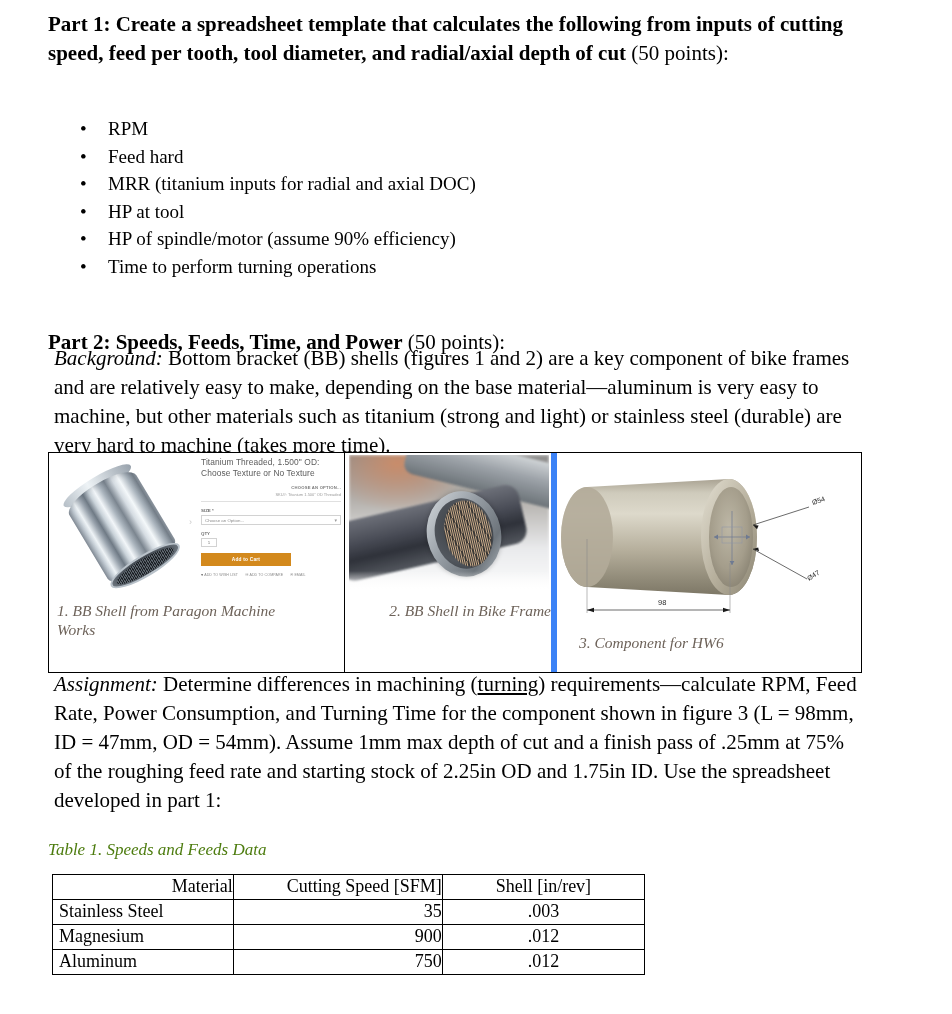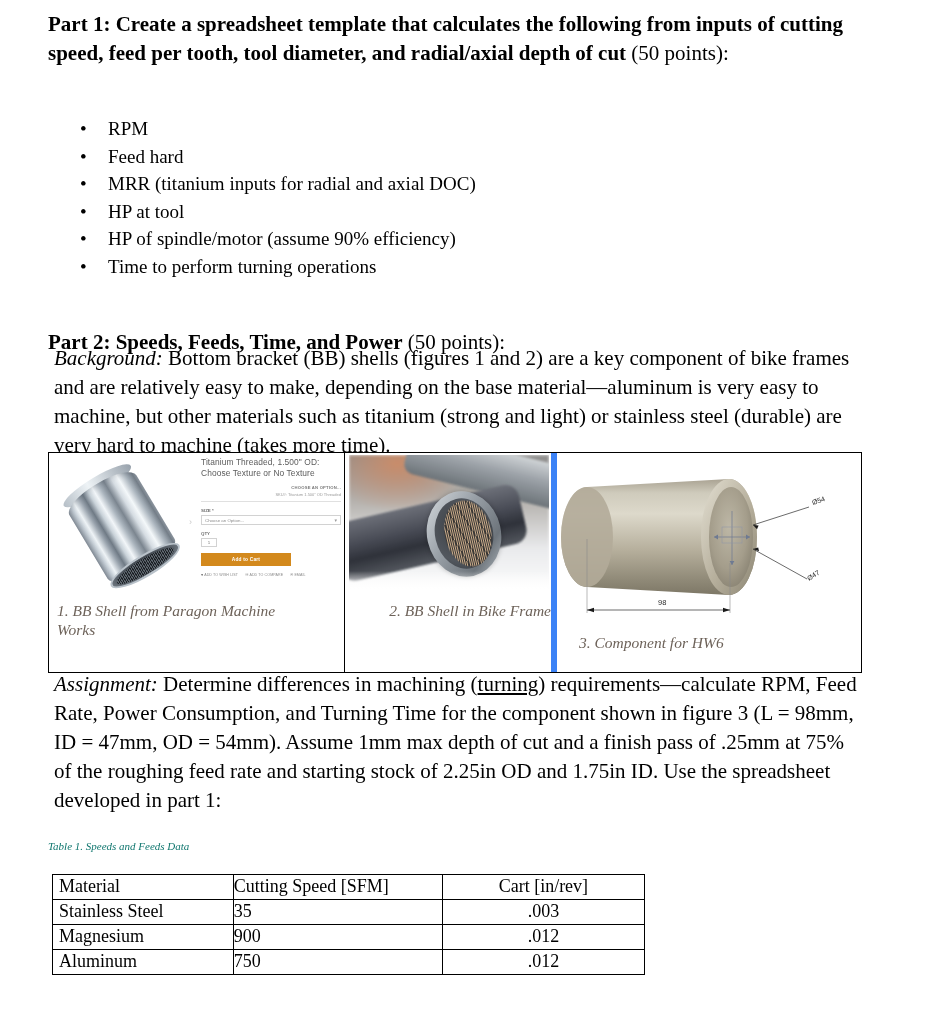--- a/index.html
+++ b/index.html
@@ -391,41 +391,41 @@
     width: 300px;
     height: 180px;
   }
 
   
   #table-caption {
     position: absolute;
     left: 48px;
     top: 840px;
     font-style: italic;
-    font-size: 11px;
-    color: #0f766e;
+    font-size: 17px;
+    color: #4d7c0f;
   }
   #speeds-table {
     position: absolute;
     left: 52px;
     top: 874px;
     width: 593px;
     border-collapse: collapse;
     font-size: 18px;
   }
   #speeds-table td, #speeds-table th {
     border: 1px solid #000000;
     padding: 1px 0 2px 0;
     height: 21px;
     font-weight: normal;
   }
   #speeds-table .c-mat { width: 176px; text-align: left; padding-left: 6px; }
-  #speeds-table .c-speed { width: 212px; text-align: left; }
+  #speeds-table .c-speed { width: 212px; text-align: right; }
   #speeds-table .c-feed { width: 205px; text-align: center; }
-  #speeds-table thead .c-mat { text-align: left; }
+  #speeds-table thead .c-mat { text-align: right; }
 </style>
 </head>
 <body>
 
 <div class="page">
 
   <h2 class="h-part" id="part1-heading"><span>Part 1: Create a spreadsheet template that calculates the following from inputs of cutting speed, feed per tooth, tool diameter, and radial/axial depth of cut</span><span class="light"> (50 points):</span></h2>
 
   <ul class="bullets">
     <li><span class="dot">•</span><span>RPM</span></li>
@@ -553,21 +553,21 @@
 
   <p class="para" id="assignment-para"><span class="it">Assignment:</span><span> Determine differences in machining (</span><span class="ul-word">turning</span><span>) requirements—calculate RPM, Feed Rate, Power Consumption, and Turning Time for the component shown in figure 3 (L = 98mm, ID = 47mm, OD = 54mm).  Assume 1mm max depth of cut and a finish pass of .25mm at 75% of the roughing feed rate and starting stock of 2.25in OD and 1.75in ID.  Use the spreadsheet developed in part 1:</span></p>
 
   <div id="table-caption">Table 1.  Speeds and Feeds Data</div>
 
   <table id="speeds-table">
     <thead>
       <tr>
         <th class="c-mat">Material</th>
         <th class="c-speed">Cutting Speed [SFM]</th>
-        <th class="c-feed">Cart  [in/rev]</th>
+        <th class="c-feed">Shell  [in/rev]</th>
       </tr>
     </thead>
     <tbody>
       <tr>
         <td class="c-mat">Stainless Steel</td>
         <td class="c-speed">35</td>
         <td class="c-feed">.003</td>
       </tr>
       <tr>
         <td class="c-mat">Magnesium</td>

